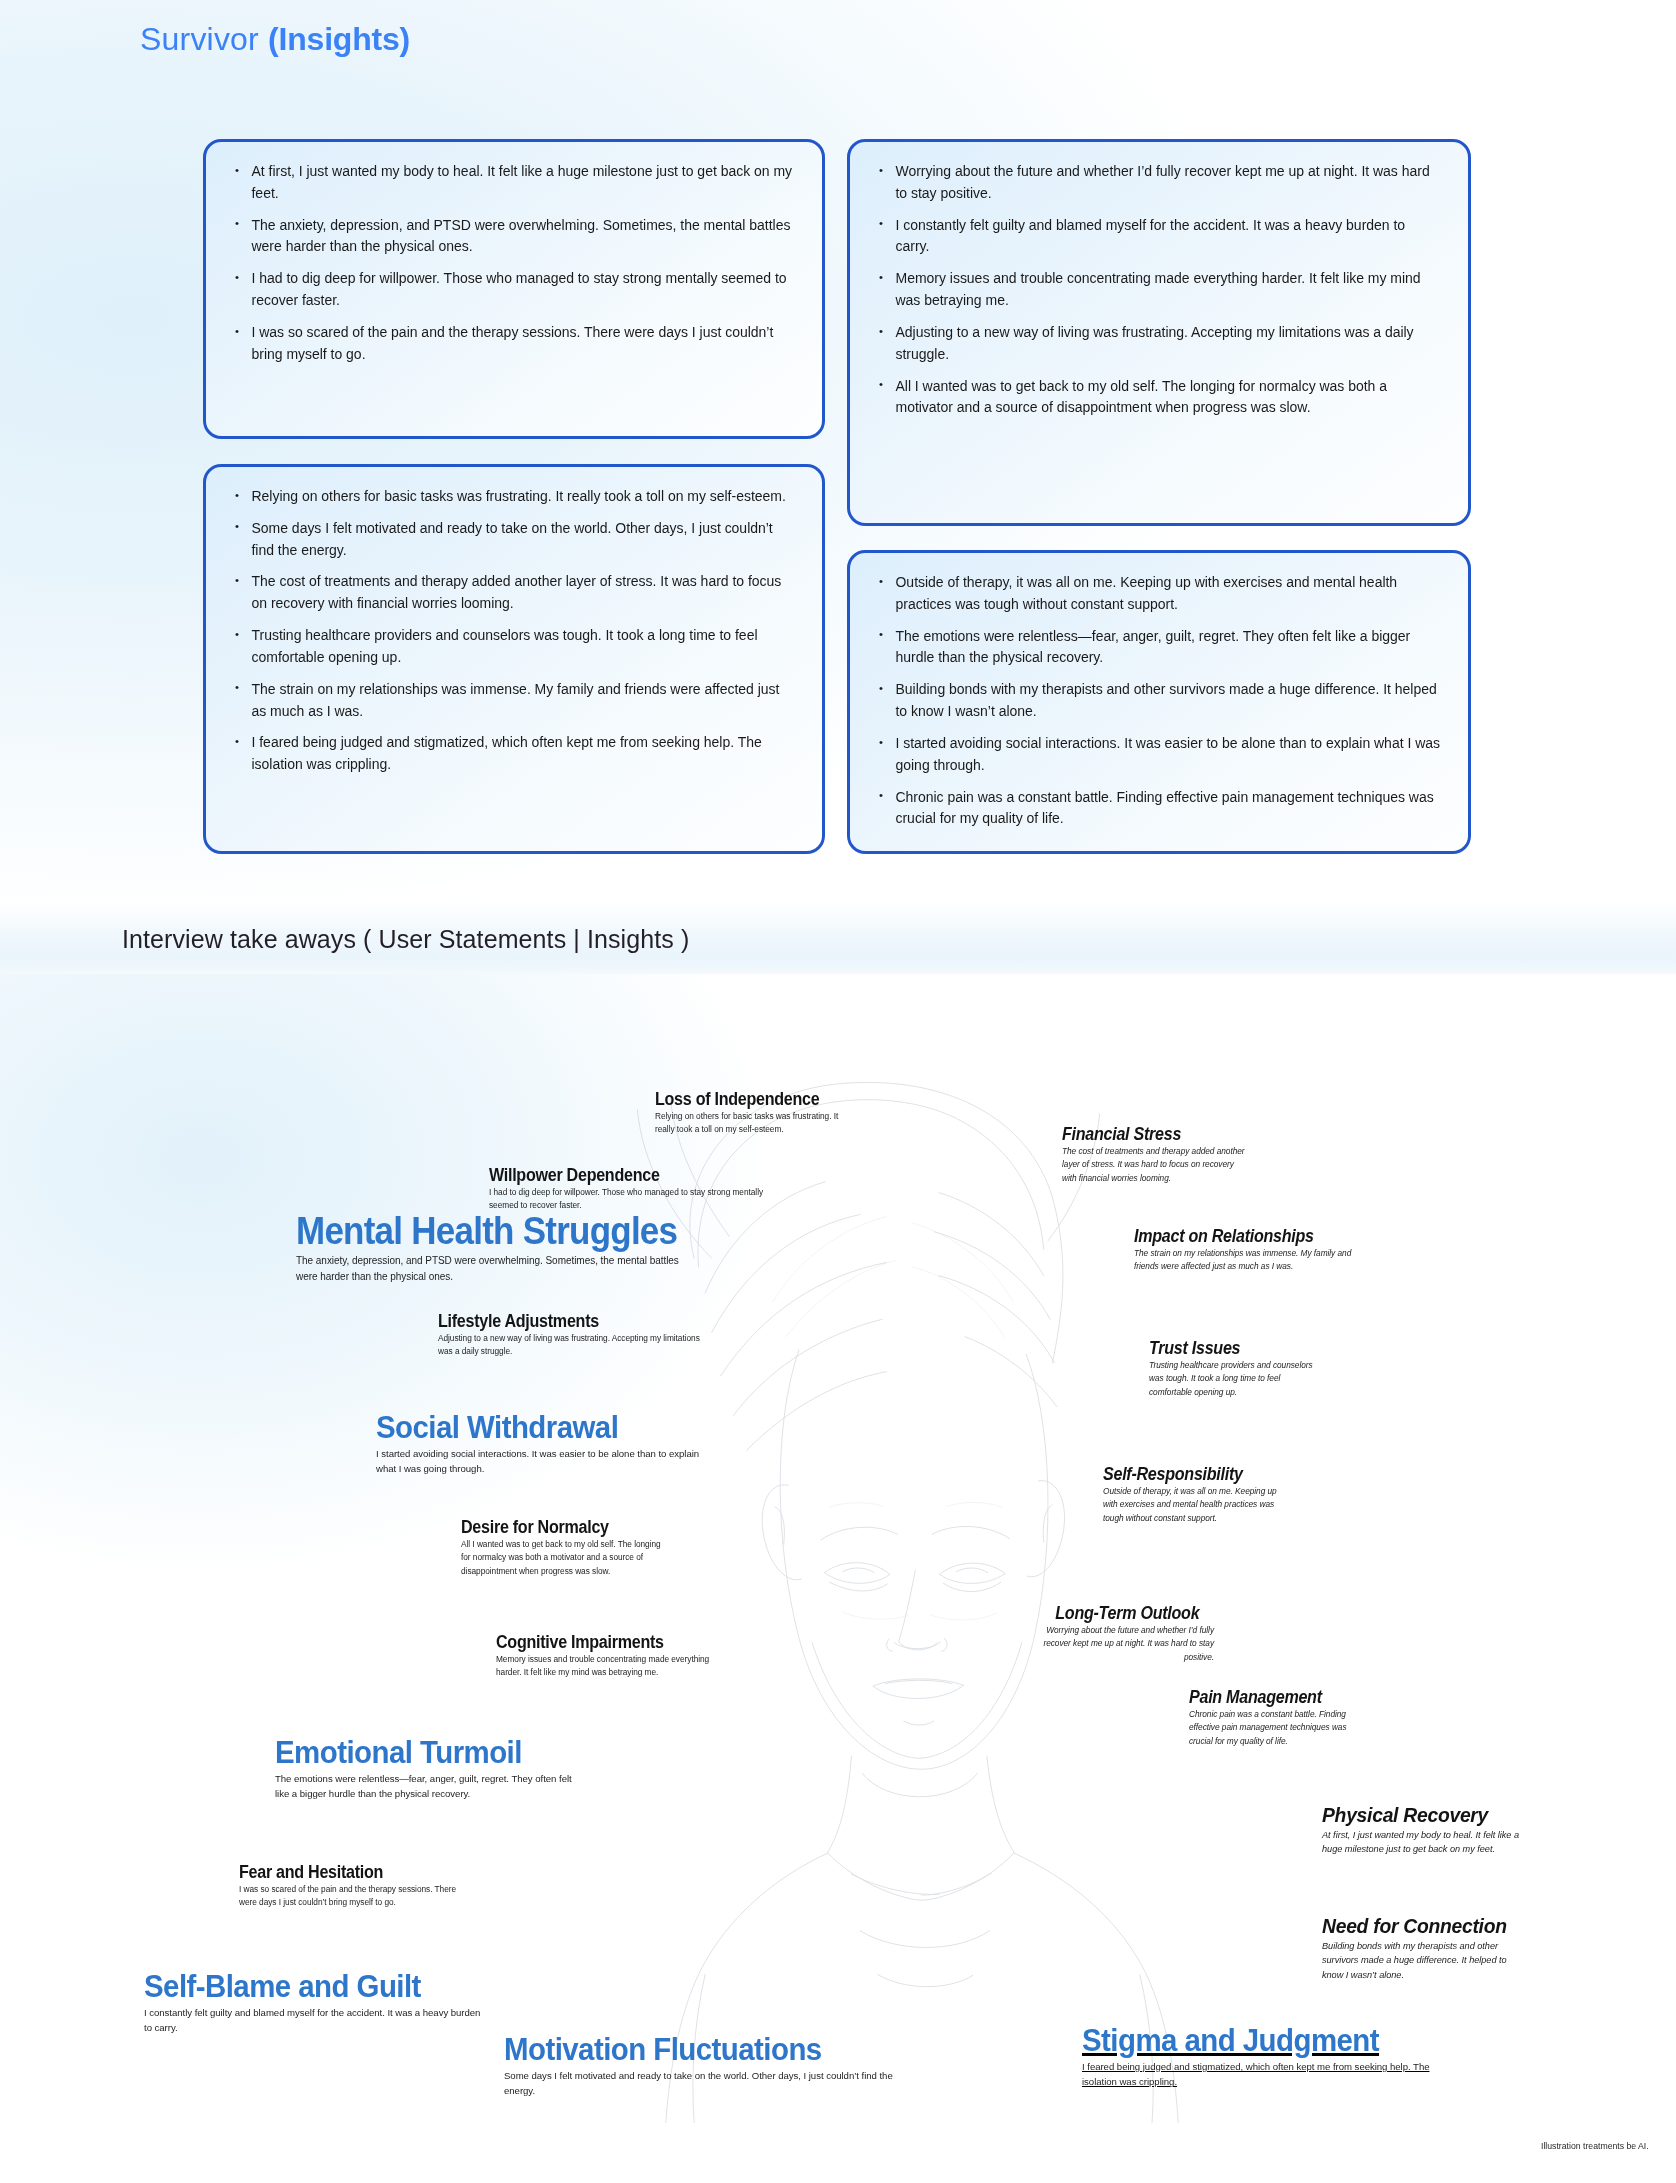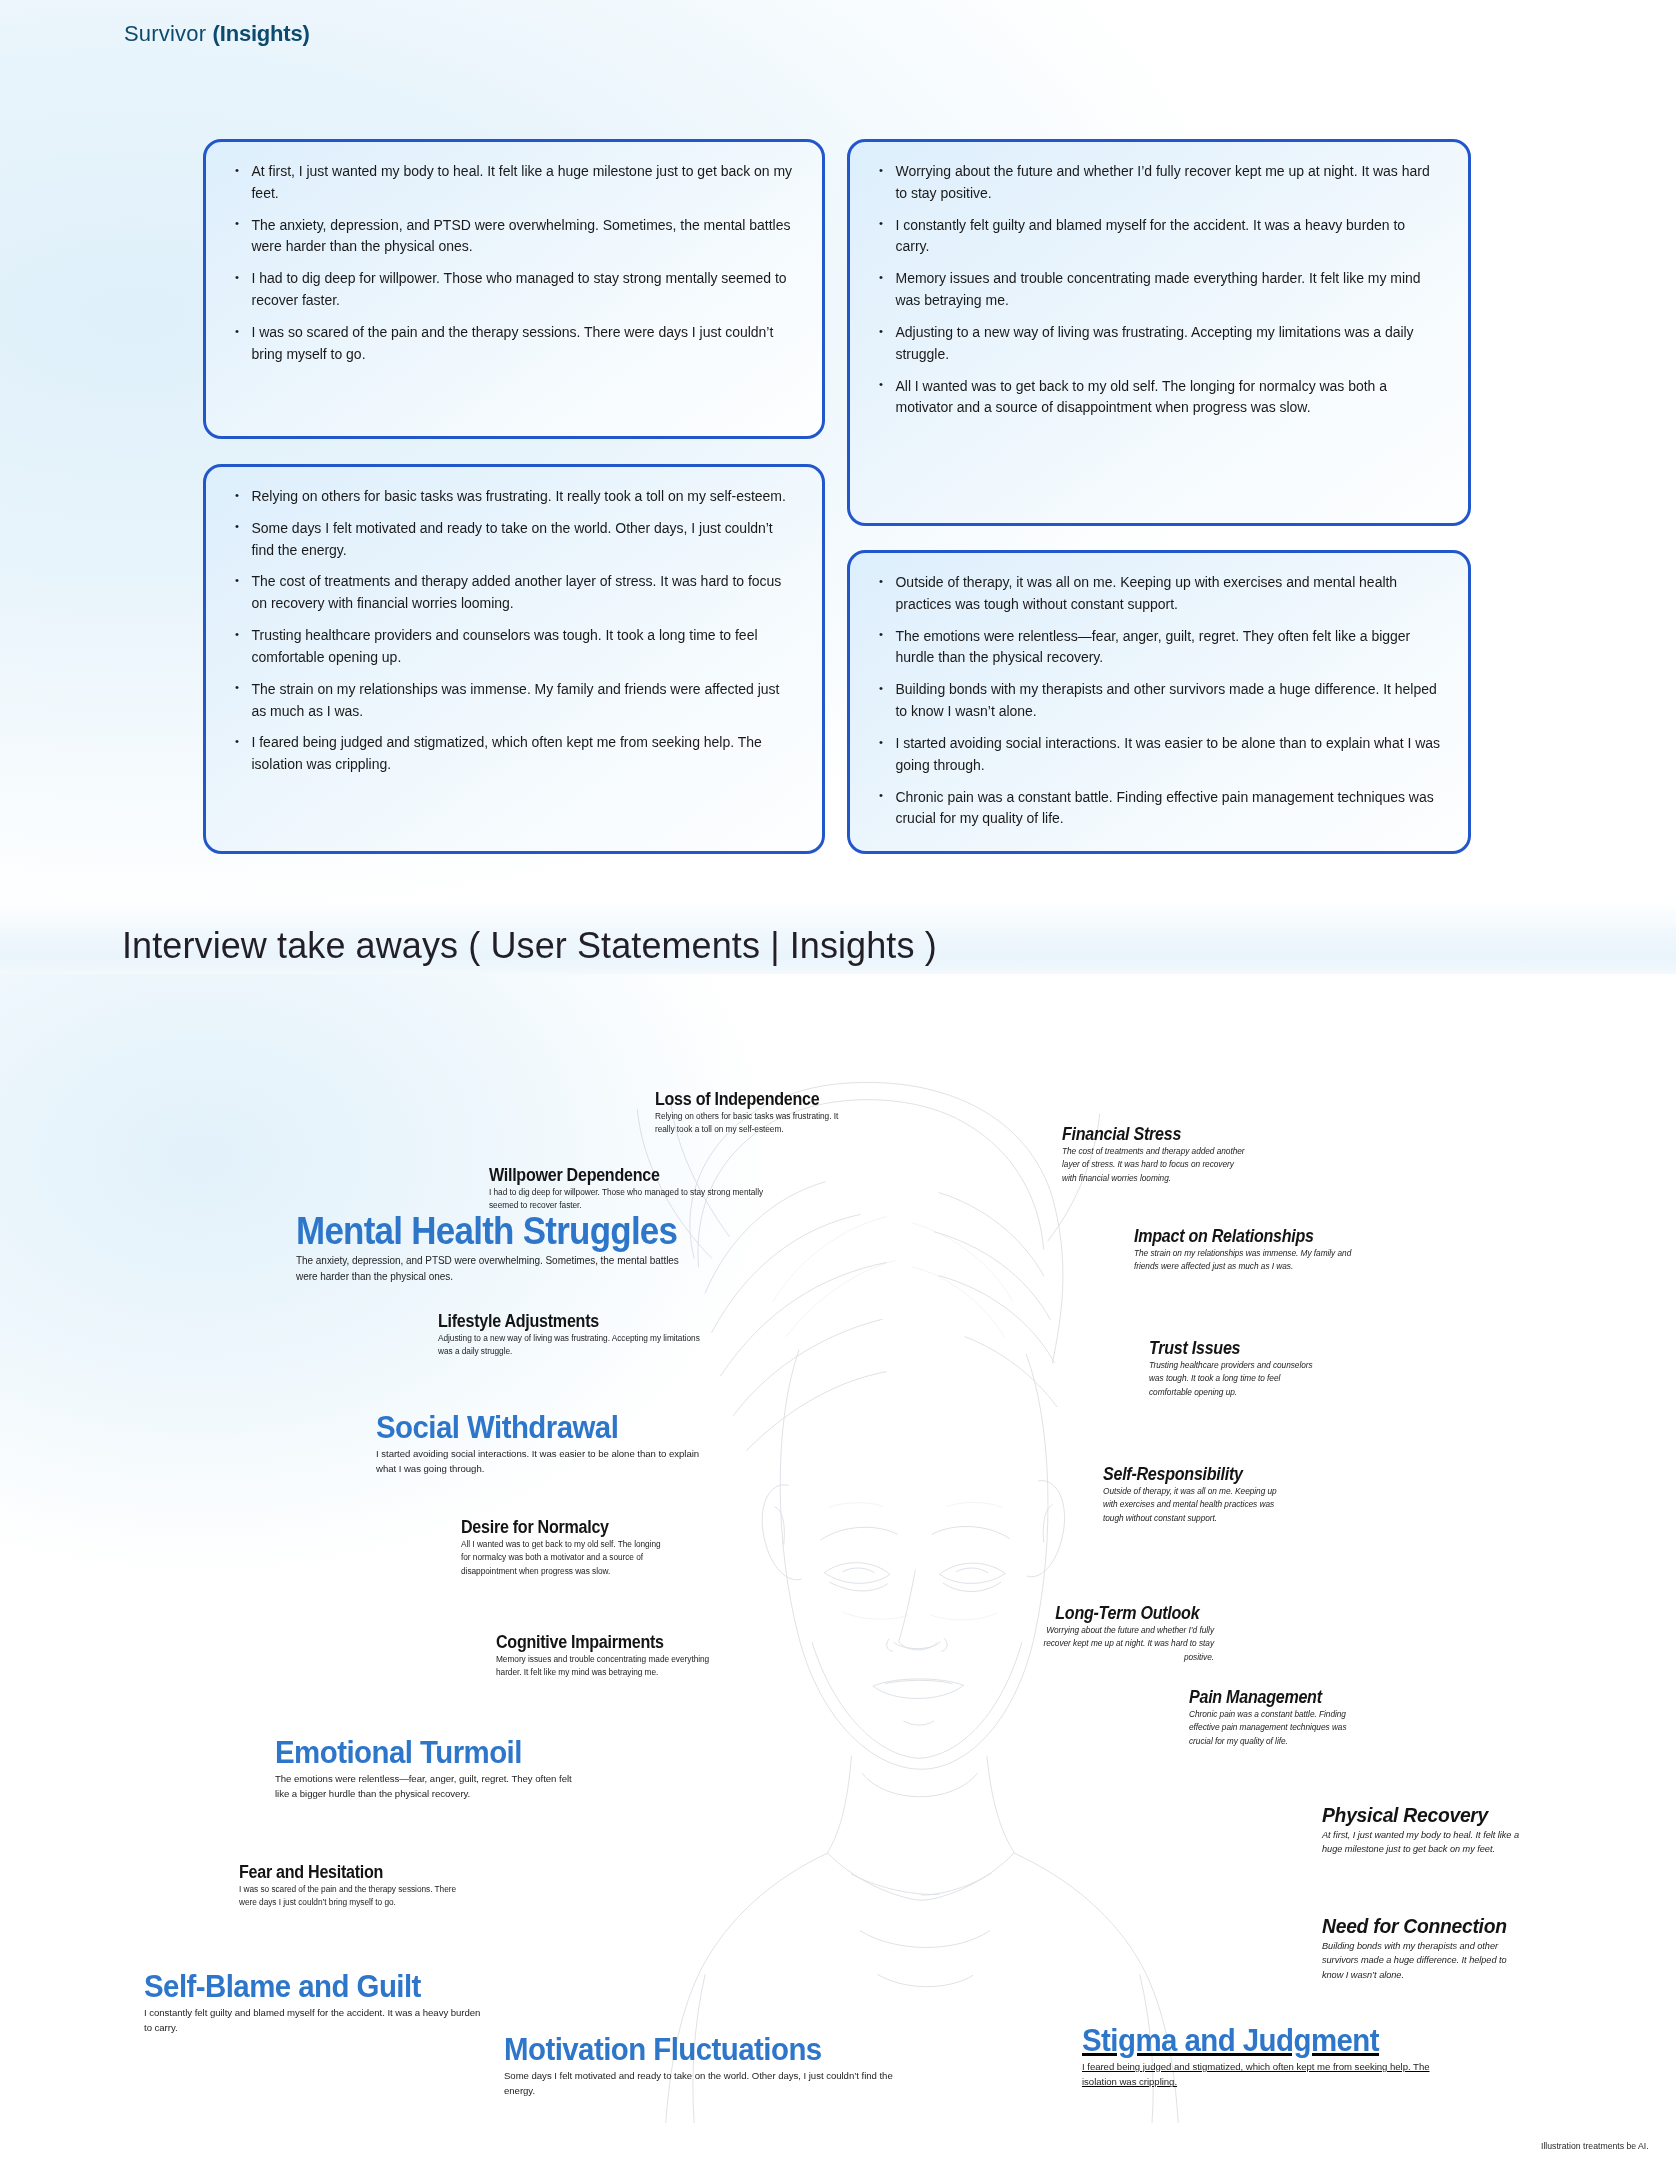--- a/index.html
+++ b/index.html
@@ -39,24 +39,24 @@
     background:
       radial-gradient(ellipse 655px 480px at 12% 14%, #e2f1fa 0%, #eef7fc 45%, #ffffff 88%),
       radial-gradient(ellipse 611px 437px at 90% 8%, #e6f3fb 0%, #f3fafd 50%, #ffffff 90%),
       radial-gradient(ellipse 699px 393px at 6% 95%, #f2f9fd 0%, #ffffff 70%),
       linear-gradient(160deg, #eaf5fc 0%, #fafdff 32%, #ffffff 60%, #fcfeff 100%);
   }
 
   
   .page-title {
     position: absolute;
-    left: 124px; top: 21px;
-    font-size: 22px;
+    left: 140px; top: 21px;
+    font-size: 32px;
     font-weight: 400;
-    color: #0c4a6e;
+    color: #3b82f6;
     letter-spacing: 0.2px;
     white-space: nowrap;
   }
   .page-title .tnorm { font-weight: 400; }
   .page-title .tbold { font-weight: 700; letter-spacing: -0.2px; }
 
   
   .cards-area {
     position: absolute;
     left: 0; top: 0;
@@ -92,21 +92,21 @@
     top: -0.4px;
     font-size: 11.4px;
     color: #1a1a1a;
     line-height: 1.72;
   }
 
   
   .section-heading {
     position: absolute;
     left: 122px; top: 925px;
-    font-size: 36px;
+    font-size: 25px;
     font-weight: 400;
     color: #231f26;
     letter-spacing: 0.1px;
     white-space: nowrap;
   }
 
   
   .illustration-stage {
     position: absolute;
     left: 0; top: 974px;

